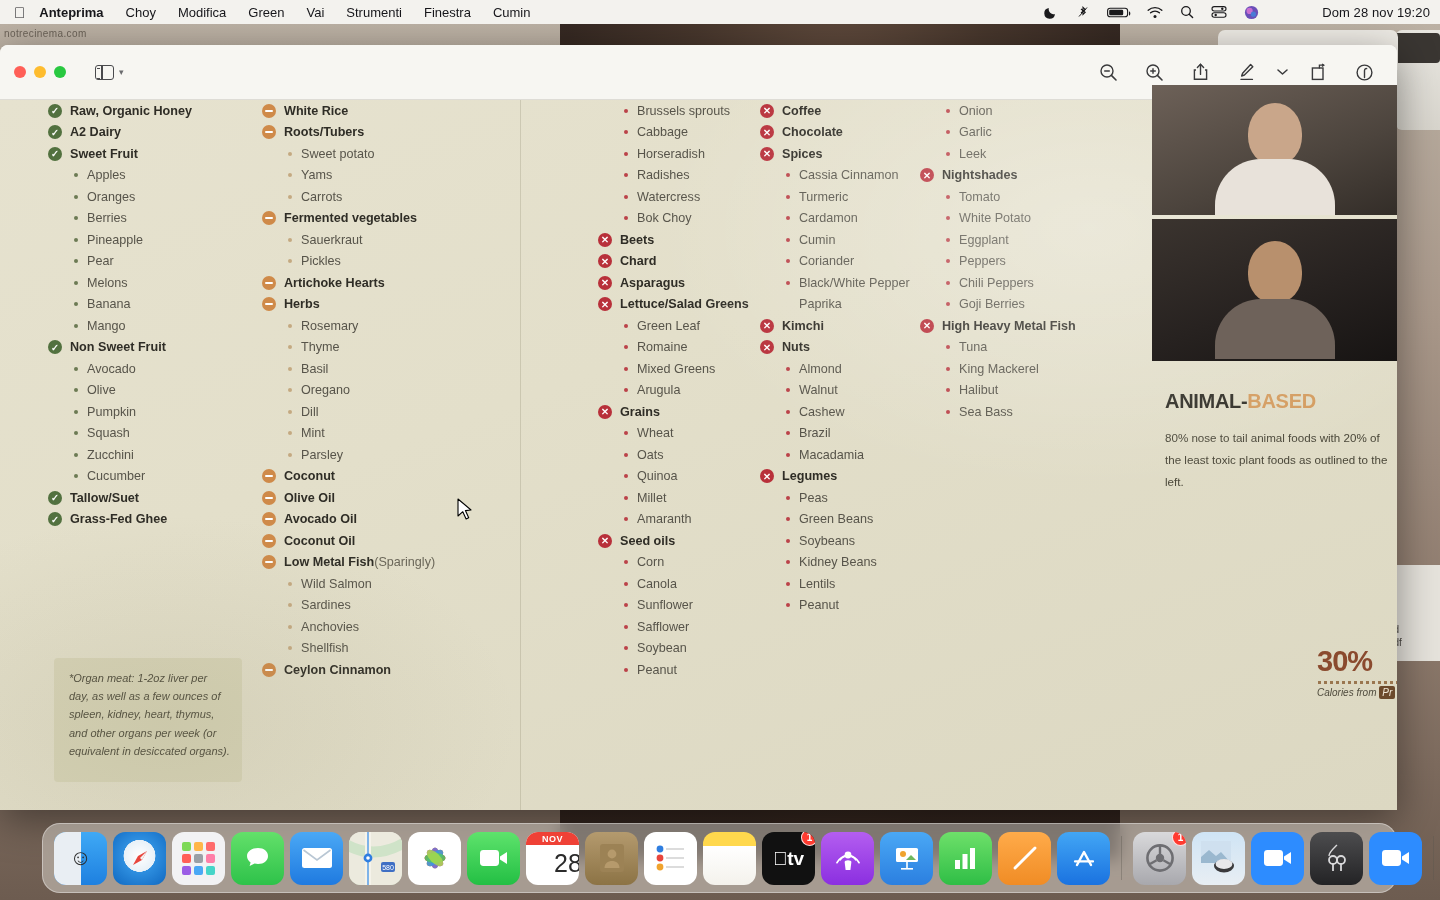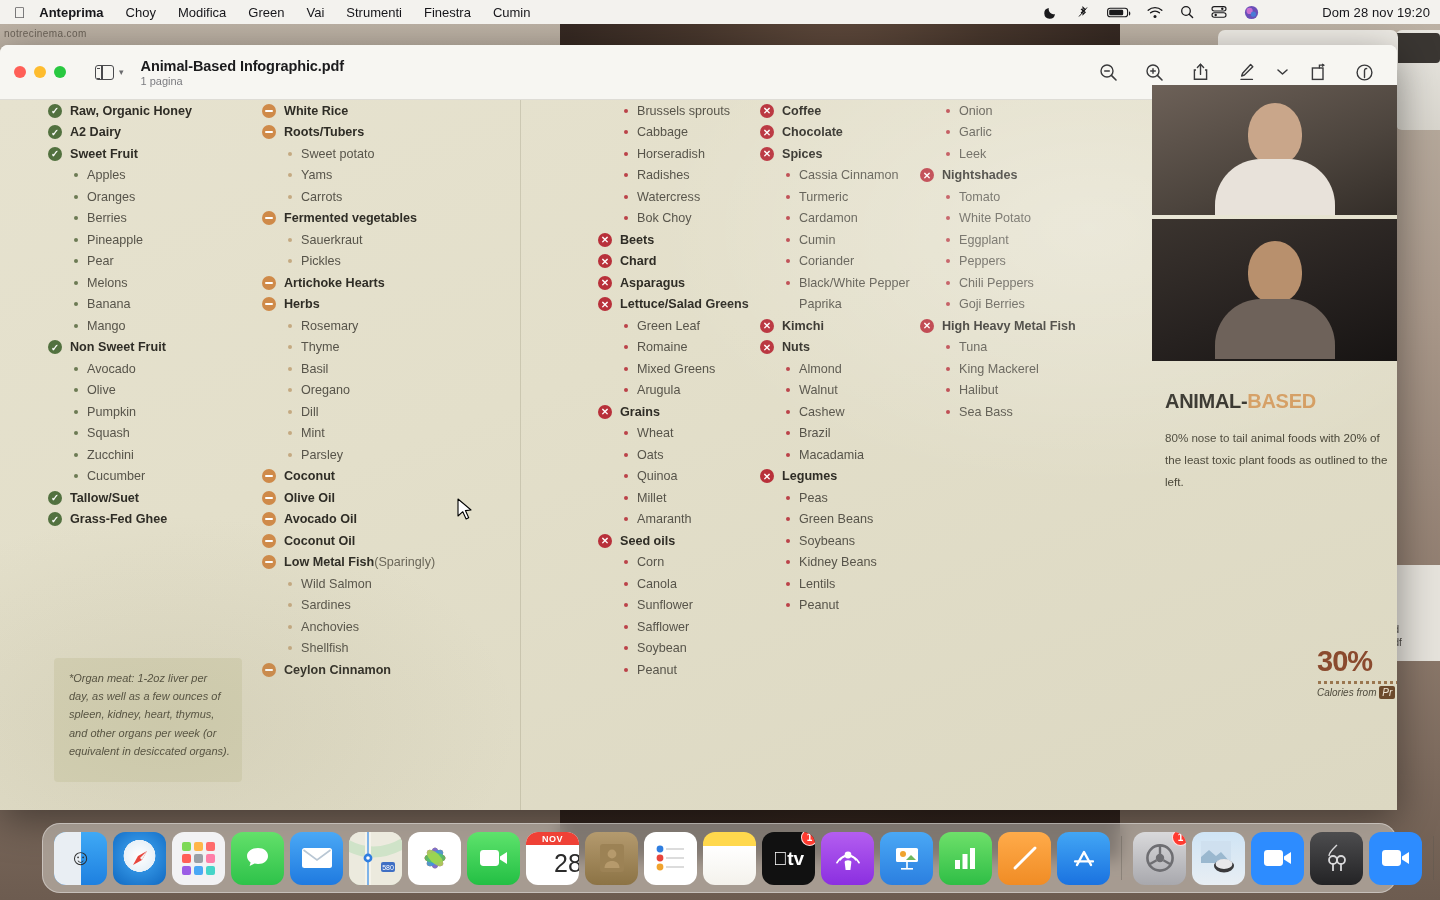--- a/index.html
+++ b/index.html
@@ -345,24 +345,20 @@
       <div class="light red"></div>
       <div class="light yellow"></div>
       <div class="light green"></div>
     </div>
 
     <div id="sidebar-toggle">
       <span class="sb-glyph"></span>
       <span class="chev">▾</span>
     </div>
 
-    <div id="doc-title-block">
-      <div id="doc-title">Animal-Based Infographic.pdf</div>
-      <div id="doc-subtitle">1 pagina</div>
-    </div>
 
     <div id="toolbar-right">
       <div class="tb-btn">
         <svg width="19" height="19" viewBox="0 0 19 19">
           <circle cx="8" cy="8" r="6" fill="none" stroke="#3a3a3c" stroke-width="1.4"></circle>
           <line x1="12.4" y1="12.4" x2="17" y2="17" stroke="#3a3a3c" stroke-width="1.6" stroke-linecap="round"></line>
           <line x1="5.2" y1="8" x2="10.8" y2="8" stroke="#3a3a3c" stroke-width="1.4"></line>
         </svg>
       </div>
       <div class="tb-btn">

